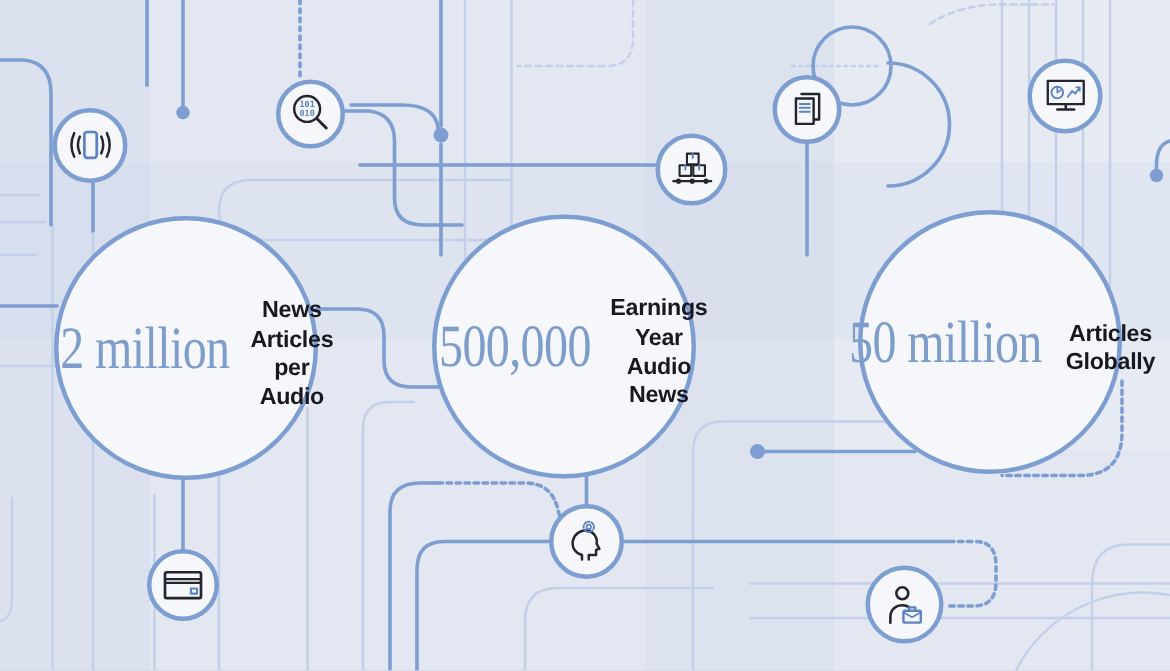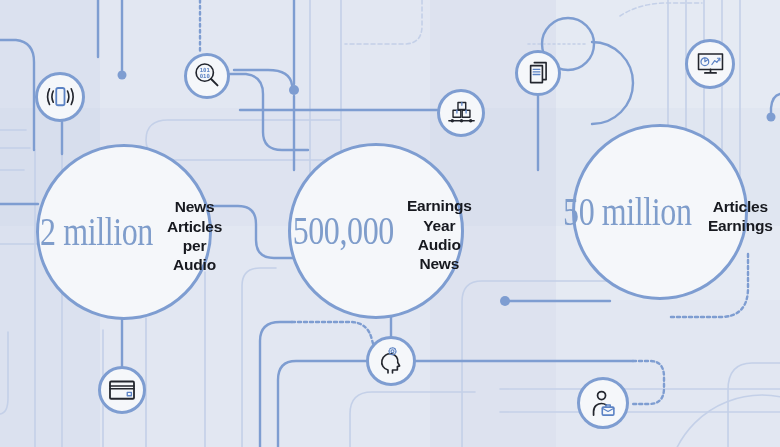--- a/index.html
+++ b/index.html
@@ -214,27 +214,27 @@
       <path class="ic-d" d="M50,41 C50,48 44,50 37,50" stroke-width="2.6"></path>
       <ellipse class="ic-b" cx="32.5" cy="50" rx="4.5" ry="3" stroke-width="2.6"></ellipse>
     </svg>
     <div class="stat-value"><span class="squeeze">500,000</span></div>
     <div class="stat-label">
       <span>Earnings Year</span><br>
       <span>Audio News</span>
     </div>
   </div>
 
-  <div class="stat-circle" style="left:572px;top:124px">
+  <div class="stat-circle" style="left:572px;top:140px">
     <svg class="icon stat-icon" width="54" height="54" viewBox="0 0 54 56">
       <circle class="ic-d" cx="43" cy="10" r="5" stroke-width="2.8"></circle>
       <path class="ic-d" d="M43,5 H21 Q13,5 13,14 V42 Q13,47 9,49 H34 Q40,49 40,42 V15" stroke-width="2.8"></path>
       <path class="ic-d" d="M9,49 Q5,49 5,44.5 Q5,40.5 9,40.5 H13" stroke-width="2.8"></path>
       <path class="ic-b" d="M20,15 H34 M20,20 H34 M20,25 H34 M20,30 H29" stroke-width="2.4"></path>
     </svg>
     <div class="stat-value"><span class="squeeze">50 million</span></div>
     <div class="stat-label">
       <span>Articles</span><br>
-      <span>Earnings</span>
+      <span>Globally</span>
     </div>
   </div>
 
 </div>
 
 </body></html>

